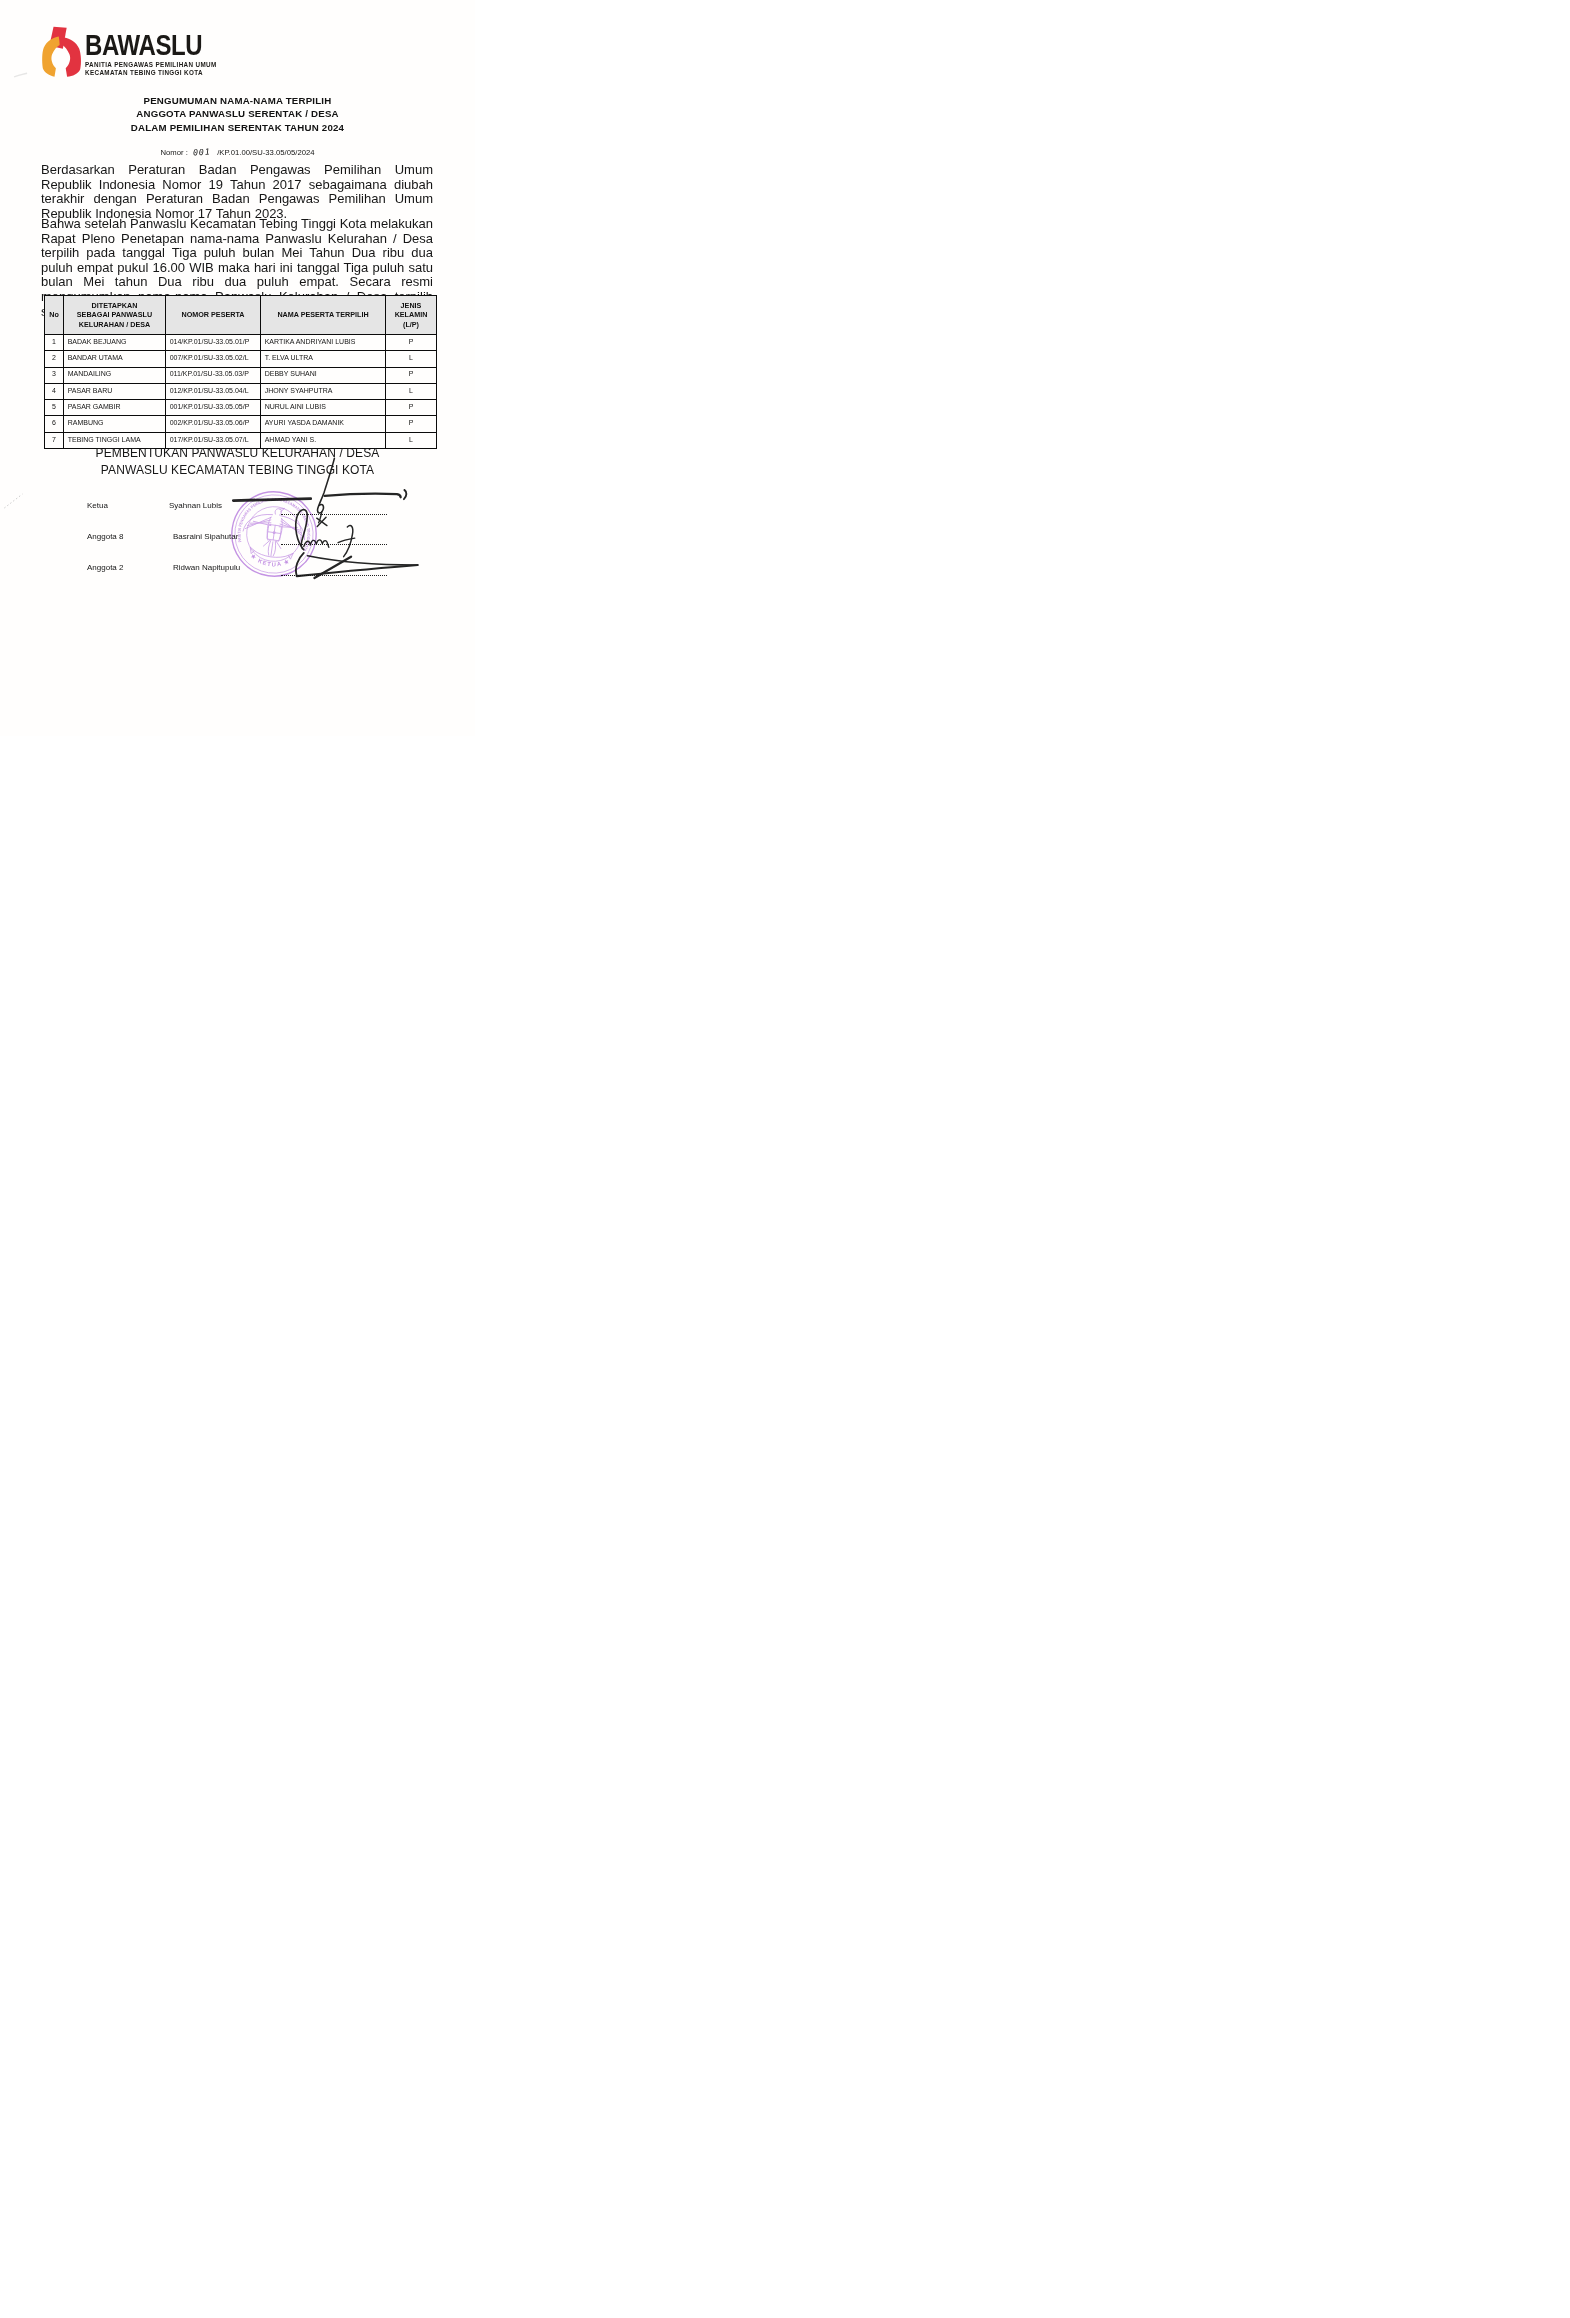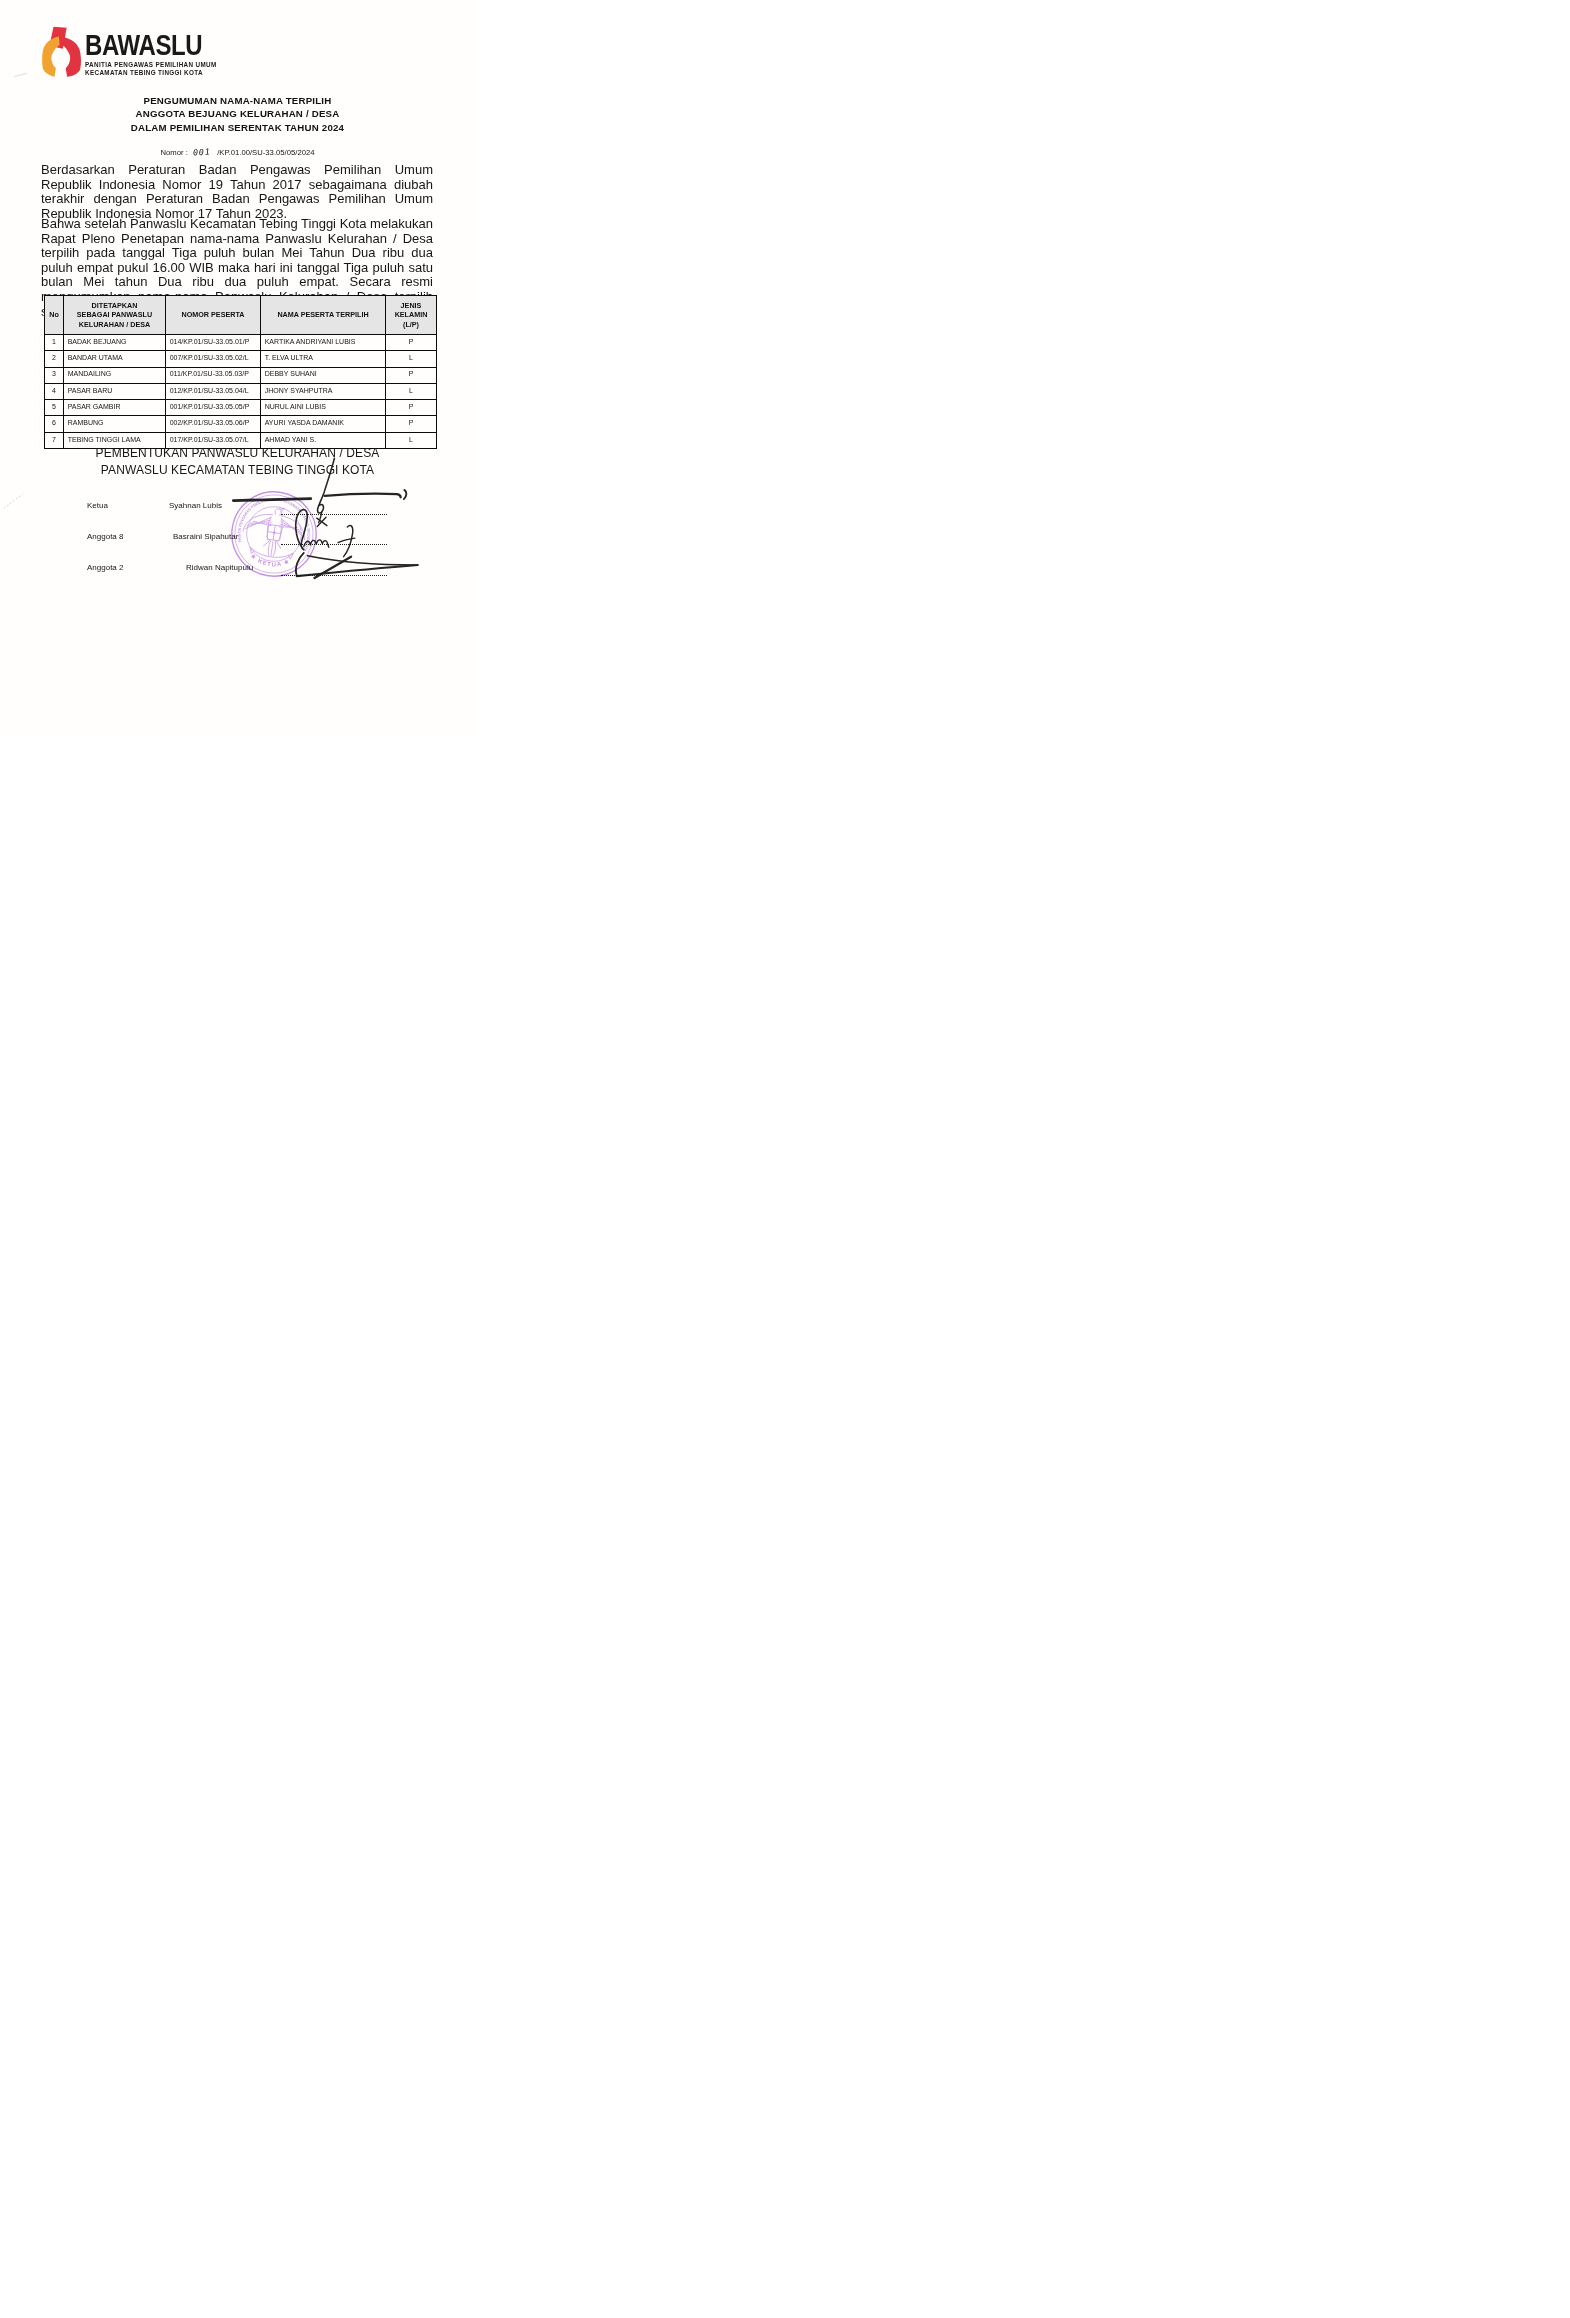--- a/index.html
+++ b/index.html
@@ -68,21 +68,21 @@
   </svg>
 
   <div class="logo-text">
     <div class="brand">BAWASLU</div>
     <div class="logo-sub">PANITIA PENGAWAS PEMILIHAN UMUM</div>
     <div class="logo-sub">KECAMATAN TEBING TINGGI KOTA</div>
   </div>
 
   <div class="doc-title">
     <div>PENGUMUMAN NAMA-NAMA TERPILIH</div>
-    <div>ANGGOTA BEJUANG KELURAHAN / DESA</div>
+    <div>ANGGOTA PANWASLU SERENTAK / DESA</div>
     <div>DALAM PEMILIHAN SERENTAK TAHUN 2024</div>
   </div>
 
   <div class="nomor-line">
     <span>Nomor :</span>
     <span class="hand-number">001</span>
     <span>/KP.01.00/SU-33.05/05/2024</span>
   </div>
 
   <div class="para para1">Berdasarkan Peraturan Badan Pengawas Pemilihan Umum Republik Indonesia Nomor 19 Tahun 2017 sebagaimana diubah terakhir dengan Peraturan Badan Pengawas Pemilihan Umum Republik Indonesia Nomor 17 Tahun 2023.</div>
@@ -167,21 +167,21 @@
 
   <div class="sig-role" style="left:87px;top:501px;">Ketua</div>
   <div class="sig-name" style="left:169px;top:501px;">Syahnan Lubis</div>
   <div class="sig-dots" style="top:504px;"></div>
 
   <div class="sig-role" style="left:87px;top:532px;">Anggota 8</div>
   <div class="sig-name" style="left:173px;top:532px;">Basraini Sipahutar</div>
   <div class="sig-dots" style="top:534px;"></div>
 
   <div class="sig-role" style="left:87px;top:563px;">Anggota 2</div>
-  <div class="sig-name" style="left:186px;top:563px;">Ridwan Napitupulu</div>
+  <div class="sig-name" style="left:173px;top:563px;">Ridwan Napitupulu</div>
   <div class="sig-dots" style="top:565px;"></div>
 
   <svg class="stamp" viewBox="0 0 190 190" aria-hidden="true">
     <defs>
       <path id="arcTop" d="M 36 136.3 A 72 72 0 1 1 154 136.3" fill="none"></path>
       <path id="arcBottom" d="M 50 148.6 A 70 70 0 0 0 140 148.6" fill="none"></path>
     </defs>
     <g stroke="#B87FE0" fill="none" stroke-linecap="round" transform="rotate(8 95 95)" opacity="0.9">
       <circle cx="95" cy="95" r="91" stroke-width="3"></circle>
       <circle cx="95" cy="95" r="84.5" stroke-width="1.4"></circle>

